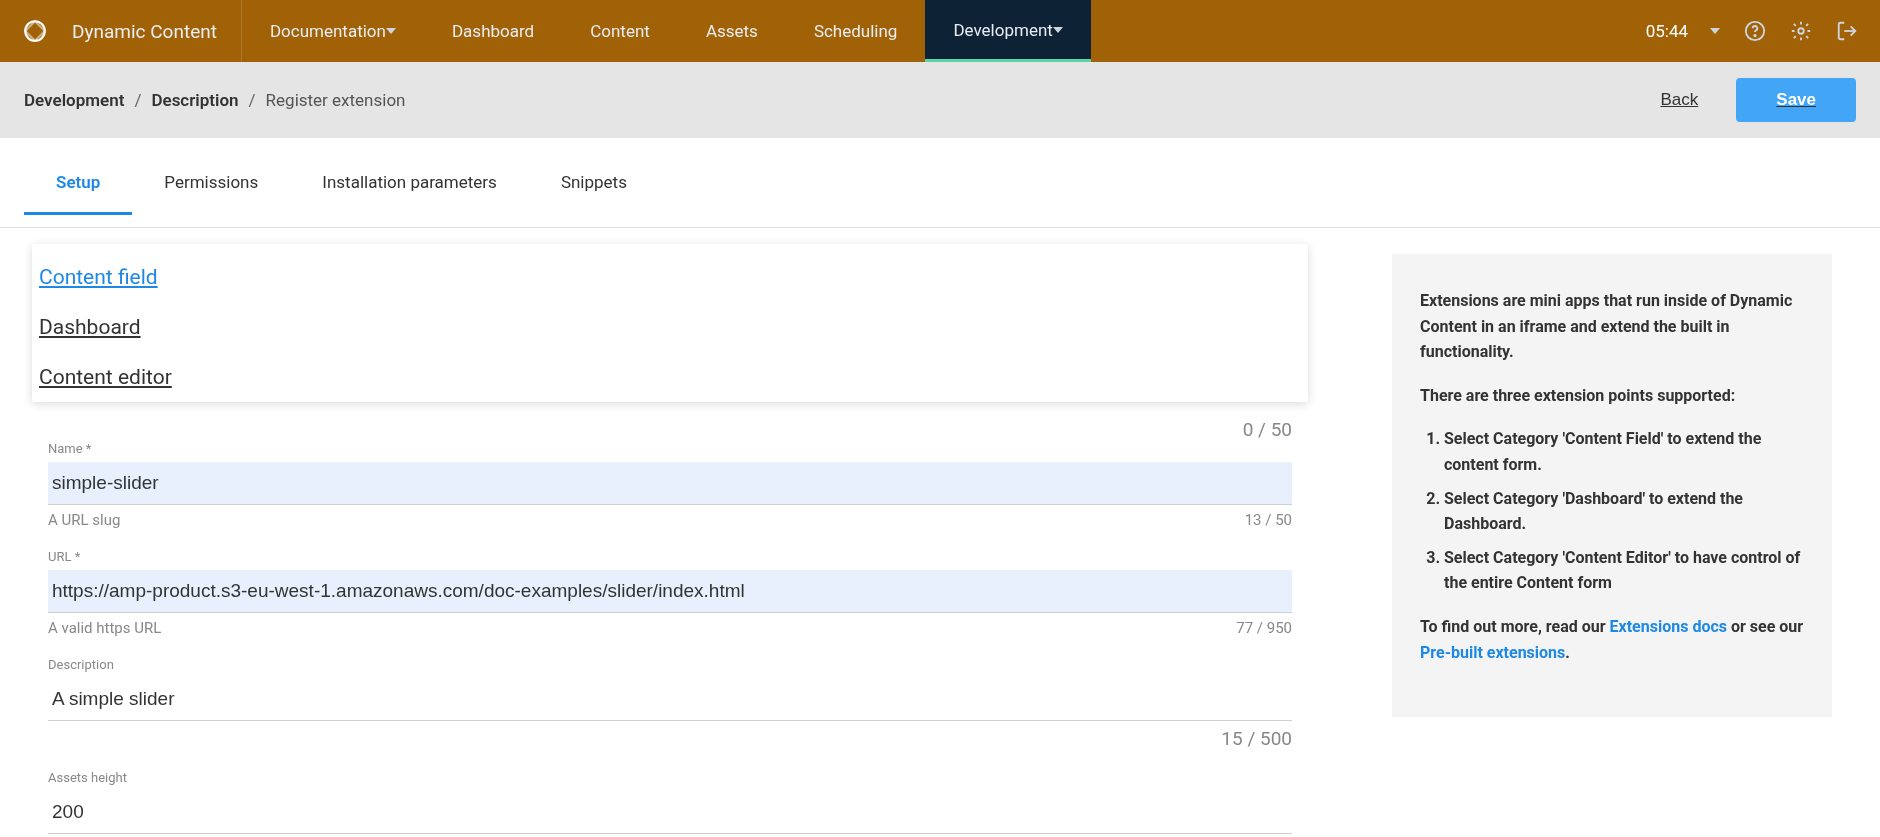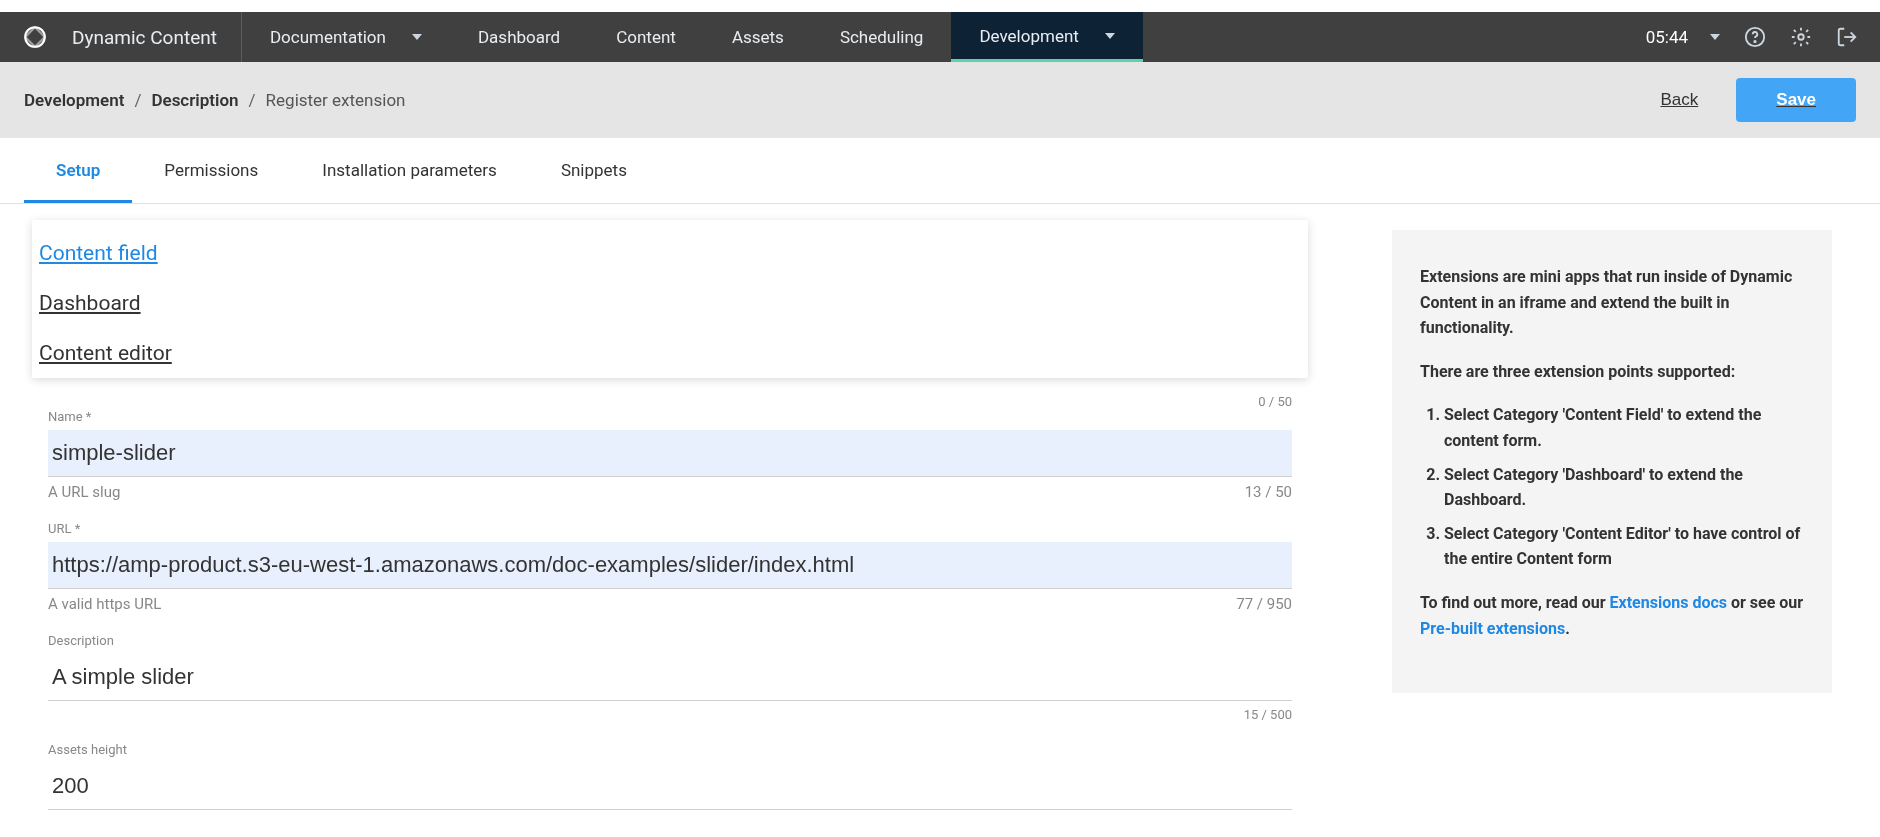--- a/index.html
+++ b/index.html
@@ -7,26 +7,25 @@
       padding: 0;
       box-sizing: border-box;
     }
     body {
       font-family: -apple-system, BlinkMacSystemFont, "Segoe UI", Roboto, Helvetica, Arial, sans-serif;
       background: #fff;
       color: #333;
     }
     
     .top-nav {
-      background: #404040;
-      height: 50px;
+      background: #a16207;
+      height: 62px;
       display: flex;
       align-items: center;
       color: #fff;
-      margin-top: 12px;
     }
     .logo-section {
       display: flex;
       align-items: center;
       padding: 0 24px 0 10px;
       border-right: 1px solid rgba(255,255,255,0.15);
       height: 100%;
     }
     .logo-icon {
       width: 26px;
@@ -40,21 +39,20 @@
       color: #e8edf2;
     }
     .nav-item {
       padding: 0 28px;
       height: 100%;
       display: flex;
       align-items: center;
       font-size: 17px;
       cursor: pointer;
       color: #e8edf2;
-      gap: 26px;
     }
     .nav-item.active {
       background: #0e2236;
       border-bottom: 3px solid #5dd3a8;
     }
     .nav-spacer {
       flex: 1;
     }
     .nav-right {
       display: flex;
@@ -131,21 +129,21 @@
       color: #fff;
       font-size: 17px;
       font-weight: 600;
       padding: 12px 40px;
       border-radius: 4px;
       cursor: pointer;
     }
     
     .tabs {
       display: flex;
-      padding: 0 24px;
+      padding: 12px 24px;
       border-bottom: 1px solid #e0e0e0;
     }
     .tab {
       padding: 22px 32px 20px 32px;
       font-size: 17px;
       color: #333;
       cursor: pointer;
       border-bottom: 3px solid transparent;
     }
     .tab.active {
@@ -197,38 +195,38 @@
       font-size: 13px;
       color: #888;
       margin-bottom: 6px;
       display: block;
     }
     .field-input {
       width: 100%;
       border: none;
       border-bottom: 1px solid #d0d0d0;
       padding: 10px 4px;
-      font-size: 22px;
+      font-size: 19px;
       color: #333;
       background: transparent;
       outline: none;
     }
     .field-input.filled-bg {
       background: #e8f0fe;
     }
     .field-below {
       display: flex;
       justify-content: space-between;
       font-size: 15px;
       color: #888;
       margin-top: 6px;
     }
     .counter-solo {
       text-align: right;
-      font-size: 13px;
+      font-size: 19px;
       color: #888;
       margin-top: 6px;
     }
     
     .info-panel {
       width: 440px;
       background: #f4f4f4;
       padding: 34px 28px;
       font-size: 16px;
       line-height: 1.6;

